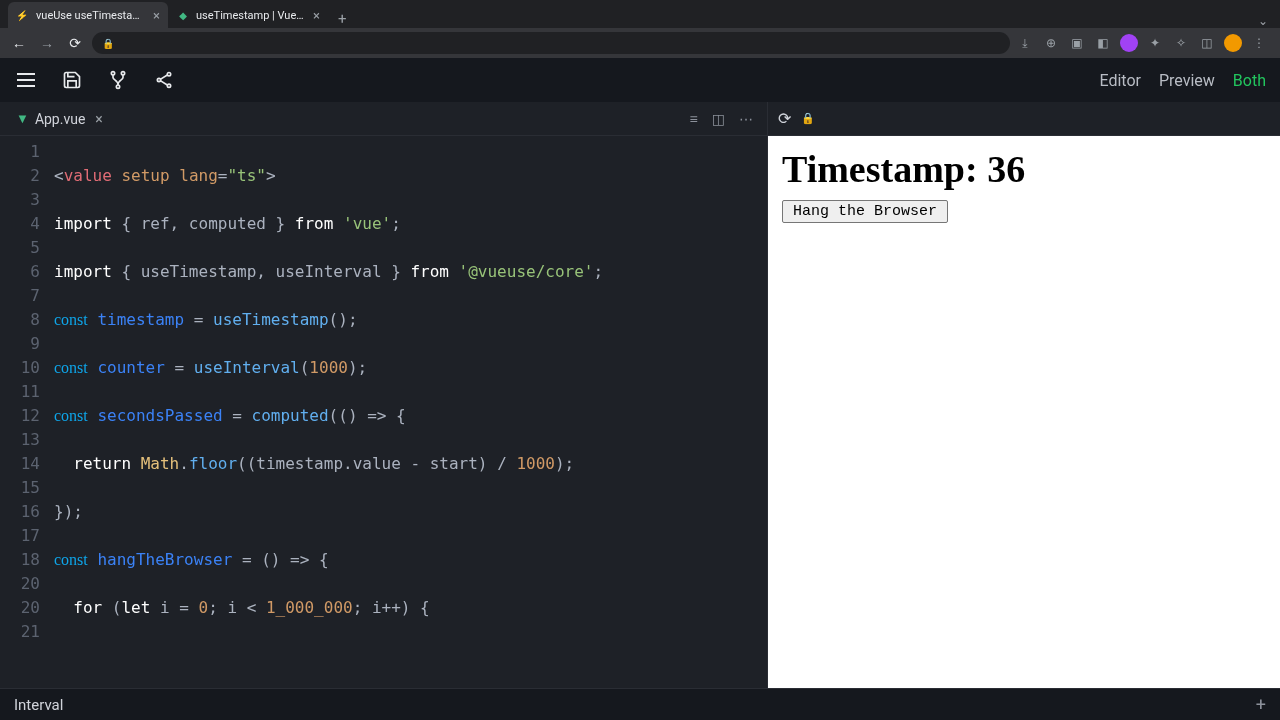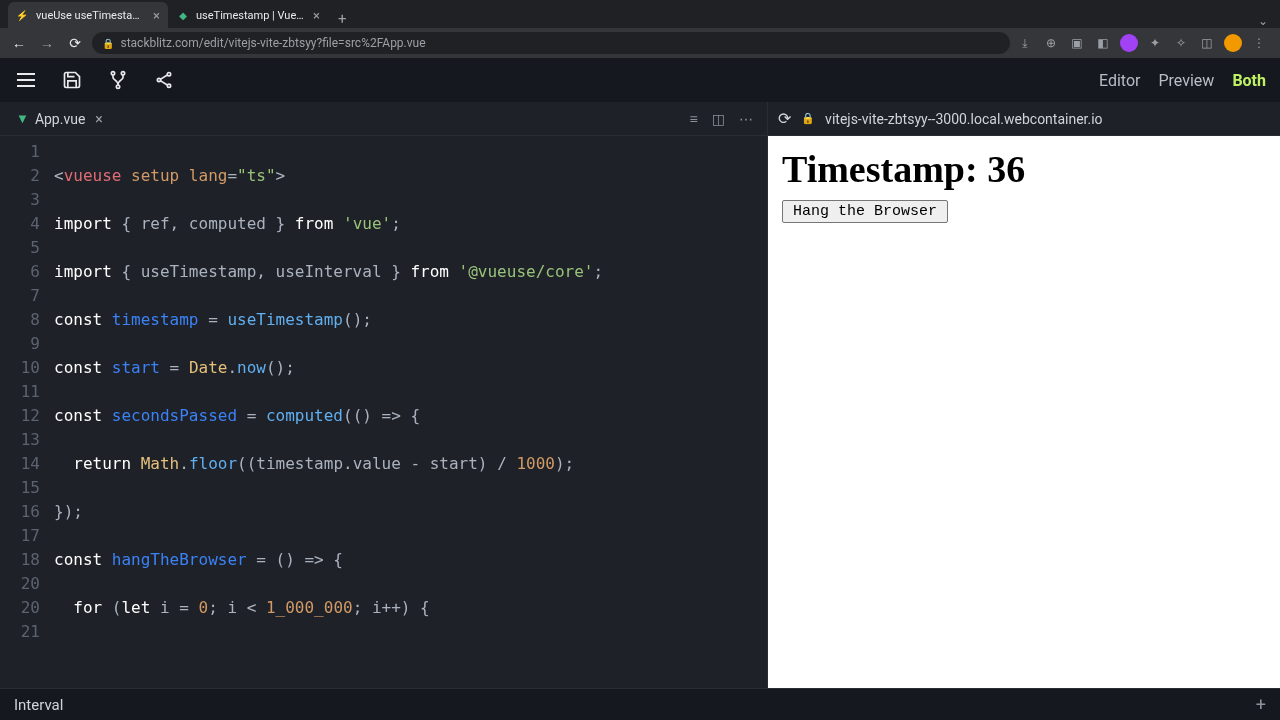--- a/index.html
+++ b/index.html
@@ -29,21 +29,21 @@
 
   
   .app-toolbar { height: 44px; background: #15181e; display: flex; align-items: center; padding: 0 14px; color: #e8eaed; text-align: right; }
   .tb-left { display: flex; gap: 22px; align-items: center; }
   .tb-icon { width: 24px; height: 24px; display: flex; align-items: center; justify-content: center; color: #e8eaed; cursor: pointer; }
   .hamburger { flex-direction: column; gap: 4px; }
   .hamburger span { display: block; width: 18px; height: 2px; background: #e8eaed; }
   .tb-spacer { flex: 1; }
   .view-tabs { display: flex; gap: 18px; font-size: 16px; }
   .view-tab { color: #b8bcc4; cursor: pointer; }
-  .view-tab.active { color: #bef264; font-weight: 700; }
+  .view-tab.active { color: #22c55e; font-weight: 400; }
 
   
   .main { display: flex; height: calc(720px - 28px - 30px - 44px - 32px); background: #1e2127; }
 
   
   .editor { flex: 1; display: flex; flex-direction: column; border-right: 1px solid #2a2d34; min-width: 0; }
   .ed-tabs { height: 34px; display: flex; align-items: center; padding: 0 8px; color: #d0d3da; font-size: 14px; justify-content: space-between; border-bottom: 1px solid #2a2d34; }
   .ed-tab { display: flex; align-items: center; gap: 6px; padding: 4px 8px; }
   .vue-icon { color: #41b883; font-size: 13px; }
   .ed-tab-close { color: #9aa0a6; font-size: 14px; cursor: pointer; padding-left: 4px; }
@@ -53,21 +53,21 @@
   .gutter { width: 54px; text-align: right; padding-right: 14px; color: #5c6370; user-select: none; padding-top: 4px; }
   .gutter div { height: 24px; }
   .code { flex: 1; padding-top: 4px; white-space: pre; color: #abb2bf; min-width: 0; }
   .line { height: 24px; }
 
   
   .t-tag   { color: #e06c75; }
   .t-attr  { color: #d19a66; }
   .t-str   { color: #98c379; }
   .t-kw    { color: #ffffff; }
-  .t-const { color: #ffffff; }
+  .t-const { color: #0ea5e9; font-family: Liberation Serif, serif; }
   .t-id    { color: #e5c07b; }
   .t-var   { color: #3b82f6; margin-top: 20px; }
   .t-func  { color: #61afef; }
   .t-num   { color: #d19a66; }
   .t-punc  { color: #abb2bf; } 
 
   
   .preview { width: 512px; display: flex; flex-direction: column; background: #1e2127; }
   .pv-bar { height: 34px; display: flex; align-items: center; gap: 10px; padding: 0 10px; color: #d0d3da; font-size: 13px; border-bottom: 1px solid #2a2d34; }
   .pv-reload { cursor: pointer; font-size: 16px; }
@@ -99,21 +99,20 @@
   <div class="tab-spacer"></div>
   <div class="tab-caret">⌄</div>
 </div>
 
 <div class="addr-bar">
   <div class="nav-btn enabled">←</div>
   <div class="nav-btn">→</div>
   <div class="nav-btn enabled">⟳</div>
   <div class="url-box">
     <span class="lock">🔒</span>
-    <span class="url-text">stackblitz.com/edit/vitejs-vite-zbtsyy?file=src%2FApp.vue</span>
   </div>
   <div class="right-icons">
     <div class="ext-icon">⤓</div>
     <div class="ext-icon">⊕</div>
     <div class="ext-icon">▣</div>
     <div class="ext-icon">◧</div>
     <div class="ext-icon purple"></div>
     <div class="ext-icon">✦</div>
     <div class="ext-icon">✧</div>
     <div class="ext-icon">◫</div>
@@ -196,25 +195,25 @@
           <div>14</div>
           <div>15</div>
           <div>16</div>
           <div>17</div>
           <div>18</div>
           <div>20</div>
           <div>20</div>
           <div>21</div>
       </div>
       <div class="code">
-<div class="line"><span class="t-punc">&lt;</span><span class="t-tag">vueuse</span><span class="t-attr"> setup</span><span class="t-attr"> lang</span><span class="t-punc">=</span><span class="t-str">"ts"</span><span class="t-punc">&gt;</span></div>
+<div class="line"><span class="t-punc">&lt;</span><span class="t-tag">value</span><span class="t-attr"> setup</span><span class="t-attr"> lang</span><span class="t-punc">=</span><span class="t-str">"ts"</span><span class="t-punc">&gt;</span></div>
 <div class="line"><span class="t-kw">import</span><span> { ref, computed } </span><span class="t-kw">from</span><span class="t-str"> 'vue'</span><span>;</span></div>
 <div class="line"><span class="t-kw">import</span><span> { useTimestamp, useInterval } </span><span class="t-kw">from</span><span class="t-str"> '@vueuse/core'</span><span>;</span></div>
 <div class="line"><span class="t-const">const</span><span class="t-var"> timestamp</span><span> = </span><span class="t-func">useTimestamp</span><span>();</span></div>
-<div class="line"><span class="t-const">const</span><span class="t-var"> start</span><span> = </span><span class="t-id">Date</span><span>.</span><span class="t-func">now</span><span>();</span></div>
+<div class="line"><span class="t-const">const</span><span class="t-var"> counter</span><span> = </span><span class="t-func">useInterval</span><span>(</span><span class="t-num">1000</span><span>);</span></div>
 <div class="line"><span class="t-const">const</span><span class="t-var"> secondsPassed</span><span> = </span><span class="t-func">computed</span><span>(() =&gt; {</span></div>
 <div class="line"><span class="t-kw">  return</span><span class="t-id"> Math</span><span>.</span><span class="t-func">floor</span><span>((timestamp.value - start) / </span><span class="t-num">1000</span><span>);</span></div>
 <div class="line"><span>});</span></div>
 <div class="line"><span class="t-const">const</span><span class="t-var"> hangTheBrowser</span><span> = () =&gt; {</span></div>
 <div class="line"><span class="t-kw">  for</span><span> (</span><span class="t-kw">let</span><span> i = </span><span class="t-num">0</span><span>; i &lt; </span><span class="t-num">1_000_000</span><span>; i++) {</span></div>
 
 
 
 
 
@@ -224,21 +223,20 @@
 
 
       </div>
     </div>
   </div>
 
   <div class="preview">
     <div class="pv-bar">
       <span class="pv-reload">⟳</span>
       <span class="pv-lock">🔒</span>
-      <span class="pv-url">vitejs-vite-zbtsyy--3000.local.webcontainer.io</span>
     </div>
     <div class="pv-content">
       <div class="pv-h">
         <span>Timestamp: </span><span>36</span>
       </div>
       <button class="pv-btn">Hang the Browser</button>
     </div>
   </div>
 </div>
 

